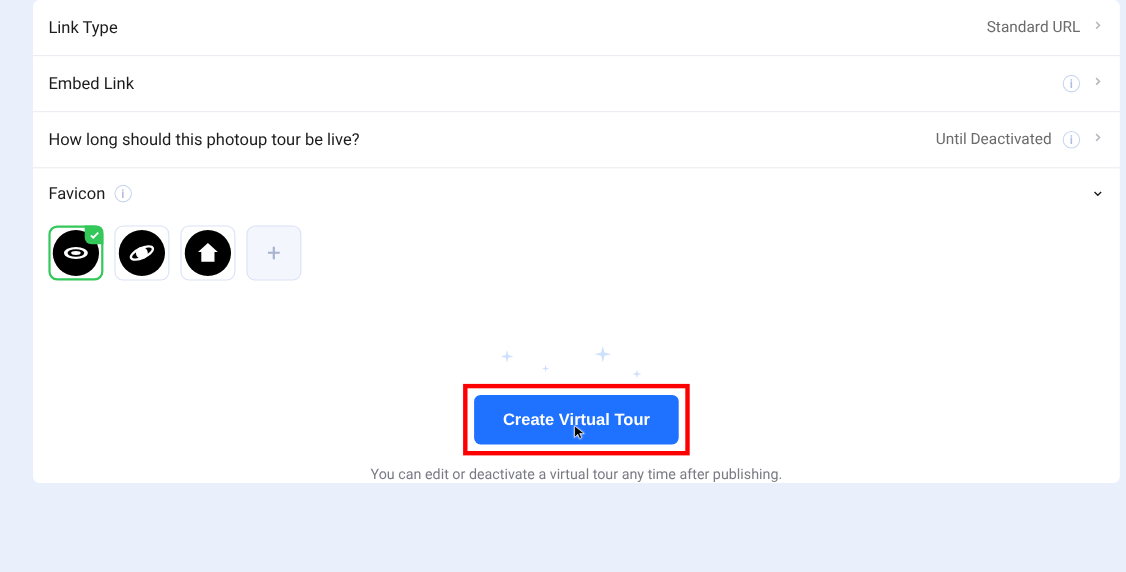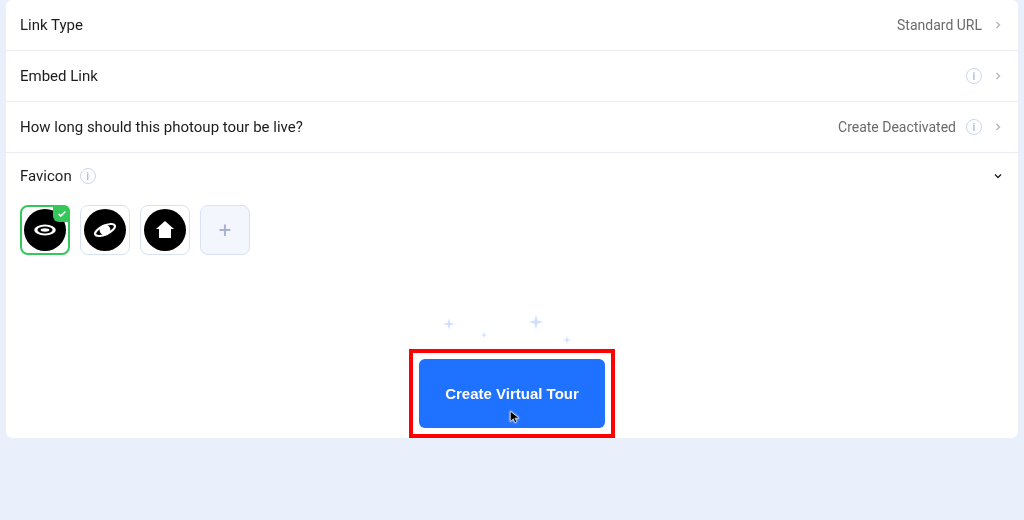--- a/index.html
+++ b/index.html
@@ -12,20 +12,21 @@
       background: #eaf0fb;
       padding: 0 6px;
       width: 1024px;
       height: 520px;
       overflow: hidden;
     }
     .card {
       background: #ffffff;
       border-radius: 6px;
       padding: 0;
+      margin-left: 24px;
     }
     .row {
       display: flex;
       align-items: center;
       justify-content: space-between;
       padding: 16px 14px;
       border-bottom: 1px solid #ececf2;
     }
     .row:last-of-type {
       border-bottom: none;
@@ -35,21 +36,21 @@
       color: #1c1c1c;
       display: flex;
       align-items: center;
       gap: 6px;
     }
     .required {
       color: #ff3b3b;
     }
     .row-value {
       display: flex;
-      align-items: center;
+      align-items: flex-start;
       gap: 10px;
       font-size: 14px;
       color: #6b6b6b;
     }
     .chevron {
       color: #b8b8c0;
       display: flex;
       align-items: center;
     }
     .chevron svg {
@@ -159,21 +160,21 @@
     .hl-box {
       display: inline-block;
       border: 4px solid #ff0000;
       padding: 6px;
     }
     .create-btn {
       background: #1f71ff;
       color: #fff;
       border: none;
       border-radius: 6px;
-      padding: 26px 26px;
+      padding: 14px 26px;
       font-size: 15px;
       font-weight: 700;
       cursor: pointer;
       position: relative;
       display: inline-flex;
       align-items: center;
       justify-content: center;
     }
     .cursor {
       position: absolute;
@@ -220,21 +221,21 @@
         <svg viewBox="0 0 24 24" fill="none" stroke="currentColor" stroke-width="3">
             <polyline points="9 18 15 12 9 6"></polyline>
           </svg>
       </span>
     </div>
   </div>
 
   <div class="row">
     <div class="row-label">How long should this photoup tour be live?</div>
     <div class="row-value">
-      <span>Create Deactivated</span>
+      <span>Until Deactivated</span>
       <span class="info-icon">i</span>
       <span class="chevron">
         <svg viewBox="0 0 24 24" fill="none" stroke="currentColor" stroke-width="3">
             <polyline points="9 18 15 12 9 6"></polyline>
           </svg>
       </span>
     </div>
   </div>
 
   <div class="favicon-section">
@@ -312,15 +313,16 @@
     <div class="hl-box">
       <button class="create-btn">
         <span>Create Virtual Tour</span>
         <span class="cursor">
           <svg viewBox="0 0 24 24">
               <path fill="#000" stroke="#fff" stroke-width="1" d="M4 2 L4 20 L9 15 L12 22 L15 20 L12 14 L19 14 Z"></path>
             </svg>
         </span>
       </button>
     </div>
+    <div class="footer-hint">You can edit or deactivate a virtual tour any time after publishing.</div>
   </div>
 
 </div>
 
 </body></html>

